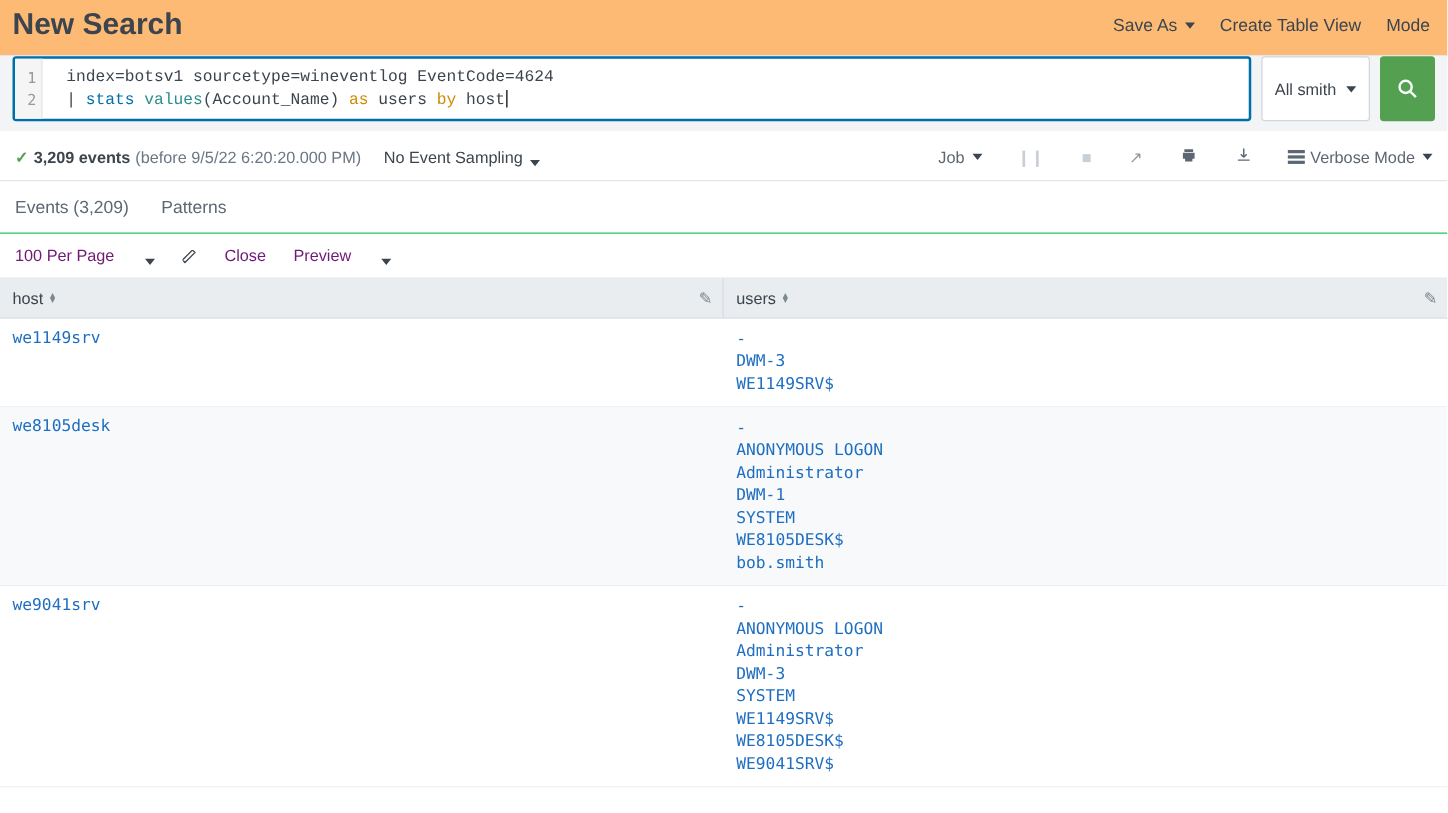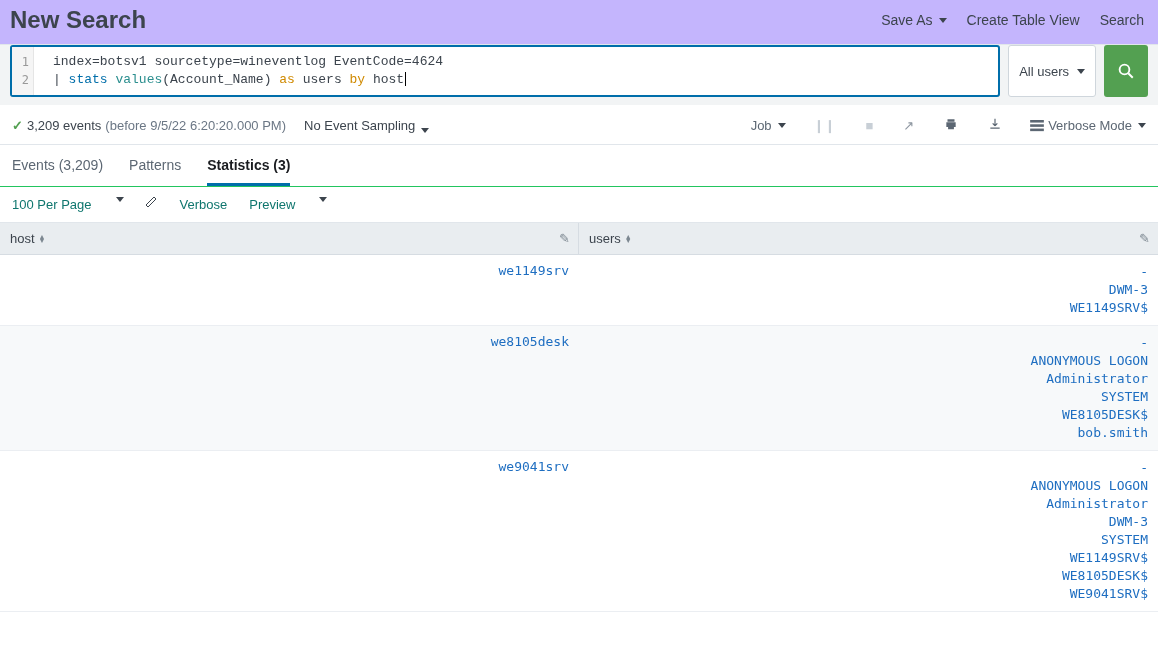--- a/index.html
+++ b/index.html
@@ -1,17 +1,17 @@
 <!DOCTYPE html>
 <html><head>
 <meta charset="utf-8">
 <style>
   * { box-sizing: border-box; margin: 0; padding: 0; }
   body { font-family: -apple-system, BlinkMacSystemFont, "Segoe UI", Helvetica, Arial, sans-serif; font-size: 13px; color: #3c444d; background: #fff; }
-  .header { display: flex; align-items: center; justify-content: space-between; padding: 6px 14px 10px 10px; background: #c4b5fd; border-bottom: 1px solid #e1e6eb; }
+  .header { display: flex; align-items: center; justify-content: space-between; padding: 6px 14px 10px 10px; background: #fdba74; border-bottom: 1px solid #e1e6eb; }
   .header h1 { font-size: 24px; font-weight: 700; color: #3c444d; }
   .header-actions { display: flex; gap: 20px; align-items: center; color: #3c444d; font-size: 14px; }
   .header-actions .act { cursor: pointer; display: flex; align-items: center; gap: 4px; }
   .caret-down-sm { display:inline-block; width:0; height:0; border-left:4px solid transparent; border-right:4px solid transparent; border-top:5px solid #3c444d; margin-left:2px; }
 
   .search-row { display:flex; align-items:stretch; padding: 0 10px; background:#f2f4f5; gap:8px; padding-bottom:8px; }
   .search-box-wrap { flex:1; display:flex; border:2px solid #006eaa; border-radius:3px; background:#fff; }
   .gutter { width:22px; background:#f5f5f5; border-right:1px solid #e5e5e5; color:#999; font-family: "SFMono-Regular", Consolas, monospace; font-size:12px; text-align:right; padding:6px 4px 6px 0; line-height:18px; }
   .code { flex:1; padding:6px 8px; font-family:Liberation Mono, monospace; font-size:13px; line-height:18px; white-space:pre; position:relative;margin-left:11px; }
   .code .cursor { display:inline-block; width:1px; height:14px; background:#000; vertical-align:middle; margin-left:1px; margin-bottom:2px; }
@@ -20,77 +20,77 @@
   .kw-orange { color:#d08a00; }
 
   .time-picker { display:flex; align-items:center; background:#fff; border:1px solid #cfd6dc; border-radius:3px; padding:0 10px; font-size:13px; gap:6px; }
   .search-btn { width:44px; background:#53a051; border-radius:3px; display:flex; align-items:center; justify-content:center; cursor:pointer; }
   .search-btn svg { width:18px; height:18px; }
 
   .status-row { display:flex; align-items:center; justify-content:space-between; padding:10px 12px 8px; font-size:13px; border-bottom:1px solid #e1e6eb; background:#fff; }
   .status-left { display:flex; align-items:center; gap:18px; }
   .status-left .events { display:flex; align-items:center; gap:4px; }
   .check { color:#53a051; font-weight:bold; }
-  .status-left .bold { font-weight:400; }
+  .status-left .bold { font-weight:700; }
   .status-left .ts { color:#6b7785; font-weight:400; }
   .status-right { display:flex; align-items:center; gap:26px; color:#5c6773; }
   .status-right .item { display:flex; align-items:center; gap:4px; cursor:pointer; }
   .status-right .iconbtn { color:#8d96a0; cursor:pointer; padding:2px; }
   .status-right .iconbtn.disabled { color:#c8cfd6; cursor:default; }
 
   .tabs { display:flex; gap:26px; padding:0 12px; border-bottom:1px solid #22c55e; font-size:14px; }
   .tab { padding:12px 0 10px; color:#5c6773; cursor:pointer; border-bottom:3px solid transparent; }
   .tab.active { color:#1a1c20; font-weight:600; border-bottom-color:#006eaa; }
 
   .toolbar { display:flex; gap:22px; padding:10px 12px; font-size:13px; border-bottom:1px solid #e1e6eb; }
-  .toolbar .tbtn { display:flex; align-items:flex-start; gap:22px; cursor:pointer; color:#0f766e; }
+  .toolbar .tbtn { display:flex; align-items:flex-end; gap:22px; cursor:pointer; color:#701a75; }
 
   .table { width:100%; }
   .thead { display:flex; background:#e9edf0; border-bottom:1px solid #d6dce2; }
   .th { display:flex; align-items:center; padding:8px 10px; font-size:13px; color:#3c444d; position:relative; }
   .th.host { width:50%; border-right:1px solid #d6dce2; }
   .th.users { width:50%; }
   .th .sort { display:inline-flex; flex-direction:column; margin-left:4px; line-height:4px; color:#7d8891; }
   .th .sort span { font-size:7px; }
   .th .pencil { position:absolute; right:8px; color:#7d8891; cursor:pointer; }
 
   .tbody .row { display:flex; border-bottom:1px solid #ebeef2; }
   .tbody .row:nth-child(odd) { background:#fff; }
   .tbody .row:nth-child(even) { background:#f7f9fa; }
-  .td { padding:8px 10px; font-size:13px;text-align:right; }
+  .td { padding:8px 10px; font-size:13px; }
   .td.host { width:50%; color:#1e6ec1; font-family:"SFMono-Regular",Consolas,monospace; }
   .td.users { width:50%; }
   .td.users .u { color:#1e6ec1; font-family:"SFMono-Regular",Consolas,monospace; line-height:18px; display:block; }
 </style>
 </head>
 <body>
 
 <div class="header">
   <h1>New Search</h1>
   <div class="header-actions">
     <div class="act">
       <span>Save As</span>
       <span class="caret-down-sm"></span>
     </div>
     <div class="act">Create Table View</div>
-    <div class="act">Search</div>
+    <div class="act">Mode</div>
   </div>
 </div>
 
 <div class="search-row">
   <div class="search-box-wrap">
     <div class="gutter">
       <div>1</div>
       <div>2</div>
     </div>
     <div class="code"><span>index=botsv1 sourcetype=wineventlog EventCode=4624</span>
 <span>| </span><span class="kw-blue">stats </span><span class="kw-teal">values</span><span>(Account_Name) </span><span class="kw-orange">as</span><span> users </span><span class="kw-orange">by</span><span> host</span><span class="cursor"></span></div>
   </div>
   <div class="time-picker">
-    <span>All users</span>
+    <span>All smith</span>
     <span class="caret-down-sm"></span>
   </div>
   <div class="search-btn">
     <svg viewBox="0 0 24 24" fill="none" stroke="#fff" stroke-width="2.5">
         <circle cx="10" cy="10" r="6.5"></circle>
         <line x1="15" y1="15" x2="21" y2="21"></line>
       </svg>
   </div>
 </div>
 
@@ -132,33 +132,32 @@
         </svg>
       <span>Verbose Mode</span>
       <span class="caret-down-sm"></span>
     </div>
   </div>
 </div>
 
 <div class="tabs">
   <div class="tab">Events (3,209)</div>
   <div class="tab">Patterns</div>
-  <div class="tab active">Statistics (3)</div>
 </div>
 
 <div class="toolbar">
   <div class="tbtn">
     <span>100 Per Page</span>
     <span class="caret-down-sm"></span>
   </div>
   <div class="tbtn">
     <svg width="12" height="12" viewBox="0 0 24 24" fill="none" stroke="#3c444d" stroke-width="2">
         <path d="M4 20l4-4 12-12-4-4L4 12l-4 4 4 4z"></path>
       </svg>
-    <span>Verbose</span>
+    <span>Close</span>
   </div>
   <div class="tbtn">
     <span>Preview</span>
     <span class="caret-down-sm"></span>
   </div>
 </div>
 
 <div class="table">
   <div class="thead">
     <div class="th host">
@@ -186,20 +185,21 @@
           <span class="u">DWM-3</span>
           <span class="u">WE1149SRV$</span>
         </div>
       </div>
       <div class="row">
         <div class="td host">we8105desk</div>
         <div class="td users">
           <span class="u">-</span>
           <span class="u">ANONYMOUS LOGON</span>
           <span class="u">Administrator</span>
+          <span class="u">DWM-1</span>
           <span class="u">SYSTEM</span>
           <span class="u">WE8105DESK$</span>
           <span class="u">bob.smith</span>
         </div>
       </div>
       <div class="row">
         <div class="td host">we9041srv</div>
         <div class="td users">
           <span class="u">-</span>
           <span class="u">ANONYMOUS LOGON</span>

